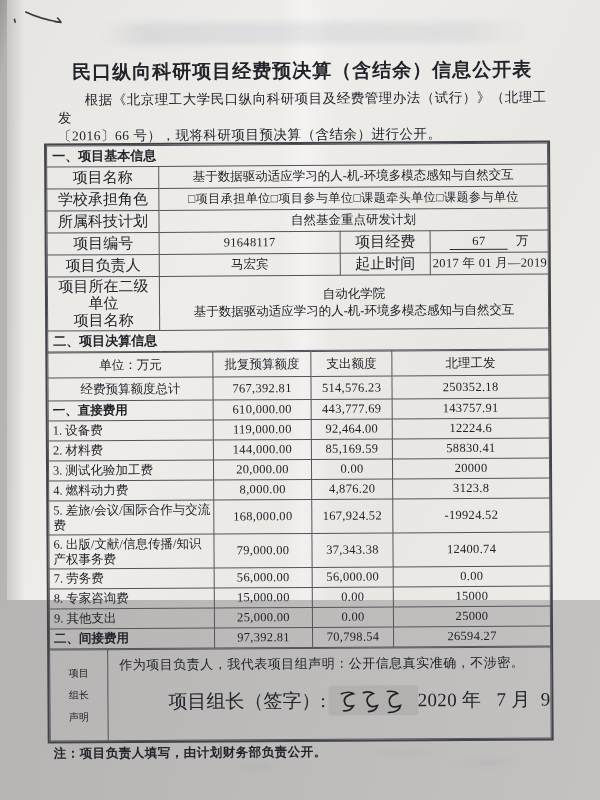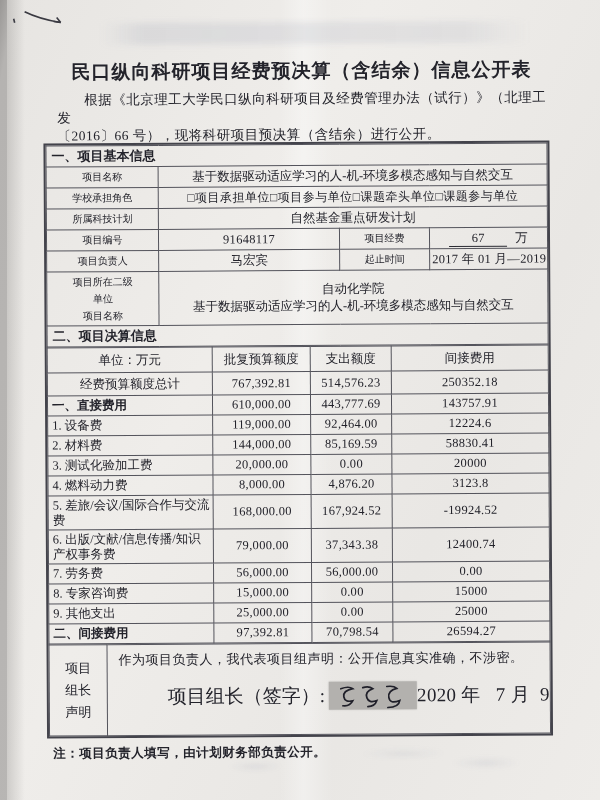--- a/index.html
+++ b/index.html
@@ -7,21 +7,21 @@
   body {
     font-family:"Liberation Serif","DejaVu Serif",serif;
     background:#a8a6a4;
   }
   .photo {
     position:relative; width:600px; height:800px;
     background:linear-gradient(100deg,#9a9896 0%,#b5b3b1 2%,#c4c2c0 100%);
     overflow:hidden;
   }
   .paper {
-    position:absolute; left:7px; top:0; width:593px; height:800px;
+    position:absolute; left:7px; top:0; width:593px; height:600px;
     background:
       linear-gradient(90deg, rgba(120,118,116,.28) 0%, rgba(120,118,116,0) 3%),
       linear-gradient(90deg, rgba(255,255,255,0) 46%, rgba(255,255,255,.35) 50%, rgba(255,255,255,0) 55%),
       linear-gradient(115deg,#e7e5e2 0%,#efedea 38%,#e9e7e4 70%,#eeece9 100%);
   }
   .content {
     position:absolute; inset:0;
     transform:rotate(-0.35deg); transform-origin:50% 50%;
     color:#23232b;
   }
@@ -52,35 +52,35 @@
   .form-box {
     position:absolute; left:38px; top:142px; width:506px;
     border:2px solid #43434b;
   }
   table { width:100%; border-collapse:collapse; table-layout:fixed; }
   td,th { border:1px solid #54545c; font-weight:400; font-size:12.5px;
           text-align:center; vertical-align:middle; padding:1px 2px;
           overflow:hidden; }
   .band td { text-align:left; font-weight:700; font-size:13px; padding-left:5px; height:21px; }
   .t1 td { height:21px; }
-  .t1 .lab { font-size:10px; }
+  .t1 .lab { font-size:15px; }
   .t1 .rowtall td { height:50px; }
   .small { font-size:11.5px; letter-spacing:0; white-space:nowrap; }
   .num { font-family:"Liberation Serif","DejaVu Serif",serif; font-size:12.5px; letter-spacing:.3px; }
   .funds-val { display:inline-block; min-width:58px; border-bottom:1px solid #2b2b33; padding:0 6px; margin-right:8px; }
   .t2 th { height:25px; font-weight:400; }
   .t2 td { height:20px; }
   .t2 .rlabel { text-align:left; padding-left:4px; }
   .t2 .rcenter { text-align:center; }
   .t2 .dbl td { height:34px; }
   .t2 .dbl .rlabel { line-height:15px; }
   .t2 .sum td { height:23px; }
   .t2 .grp { font-weight:700; }
   .decl td { vertical-align:top; }
-  .decl .dlab { width:58px; vertical-align:middle; font-size:13px; line-height:22px;text-align:center; }
+  .decl .dlab { width:58px; vertical-align:middle; font-size:10px; line-height:22px;text-align:center; }
   .decl .dbody { height:91px; text-align:left; }
   .statement { padding:5px 6px 0 9px; font-size:13px; letter-spacing:.5px; }
   .sign-row { display:flex; align-items:center; margin-top:14px; padding:0 6px 0 58px; }
   .sign-label { font-size:19px; white-space:nowrap; }
   .sig-box { display:inline-block; width:88px; height:28px; background:#b3b1ae;
              margin-left:4px; box-shadow:0 0 2px rgba(0,0,0,.15); }
   .sign-date { margin-left:auto; font-size:19px; white-space:pre; padding-right:4px; }
   .footnote { position:absolute; left:44px; top:744px; font-size:12.5px; font-weight:600; letter-spacing:.5px; }
   .role-text { font-size:12px; letter-spacing:.5px; }
   .unit-lines div { line-height:17px; }
@@ -169,21 +169,21 @@
               <col style="width:165px">
               <col style="width:98px">
               <col style="width:81px">
               <col>
             </colgroup>
           <tbody>
               <tr>
             <th>单位：万元</th>
             <th>批复预算额度</th>
             <th>支出额度</th>
-            <th>间接费用</th>
+            <th>北理工发</th>
           </tr>
           <tr class="sum">
             <td class="rcenter">经费预算额度总计</td>
             <td class="num">767,392.81</td>
             <td class="num">514,576.23</td>
             <td class="num">250352.18</td>
           </tr>
           <tr>
             <td class="rlabel grp">一、直接费用</td>
             <td class="num">610,000.00</td>

